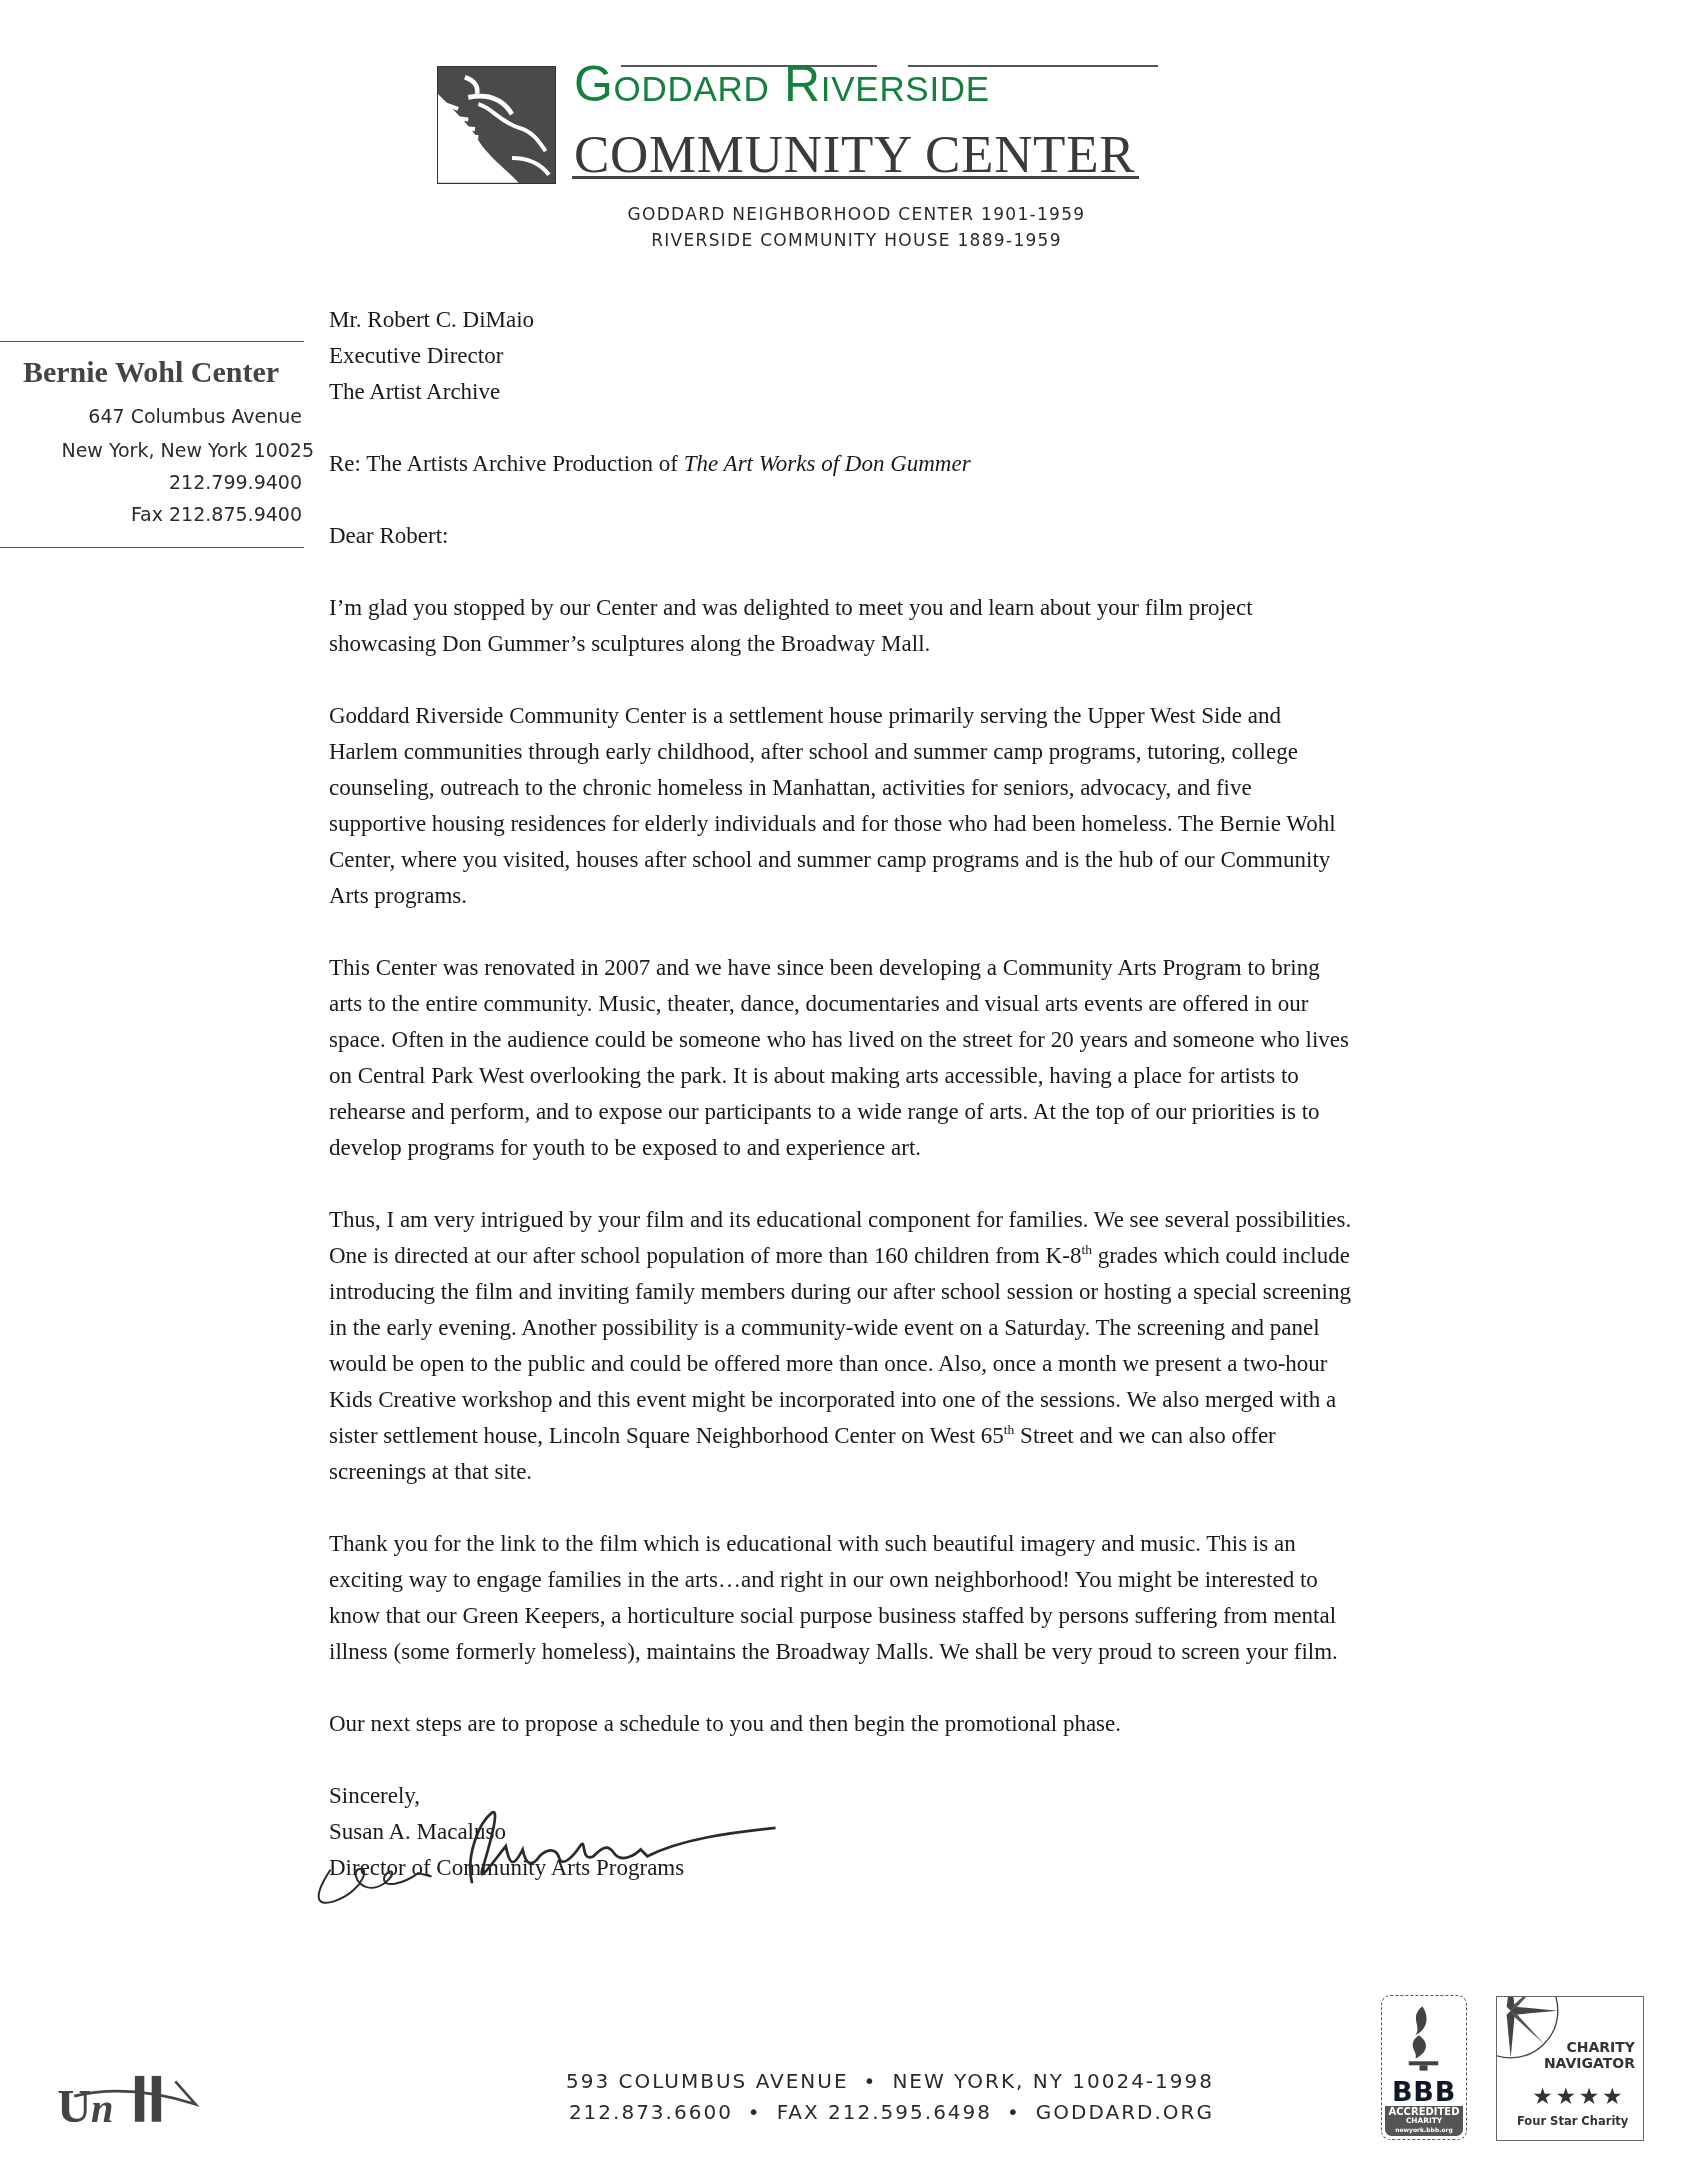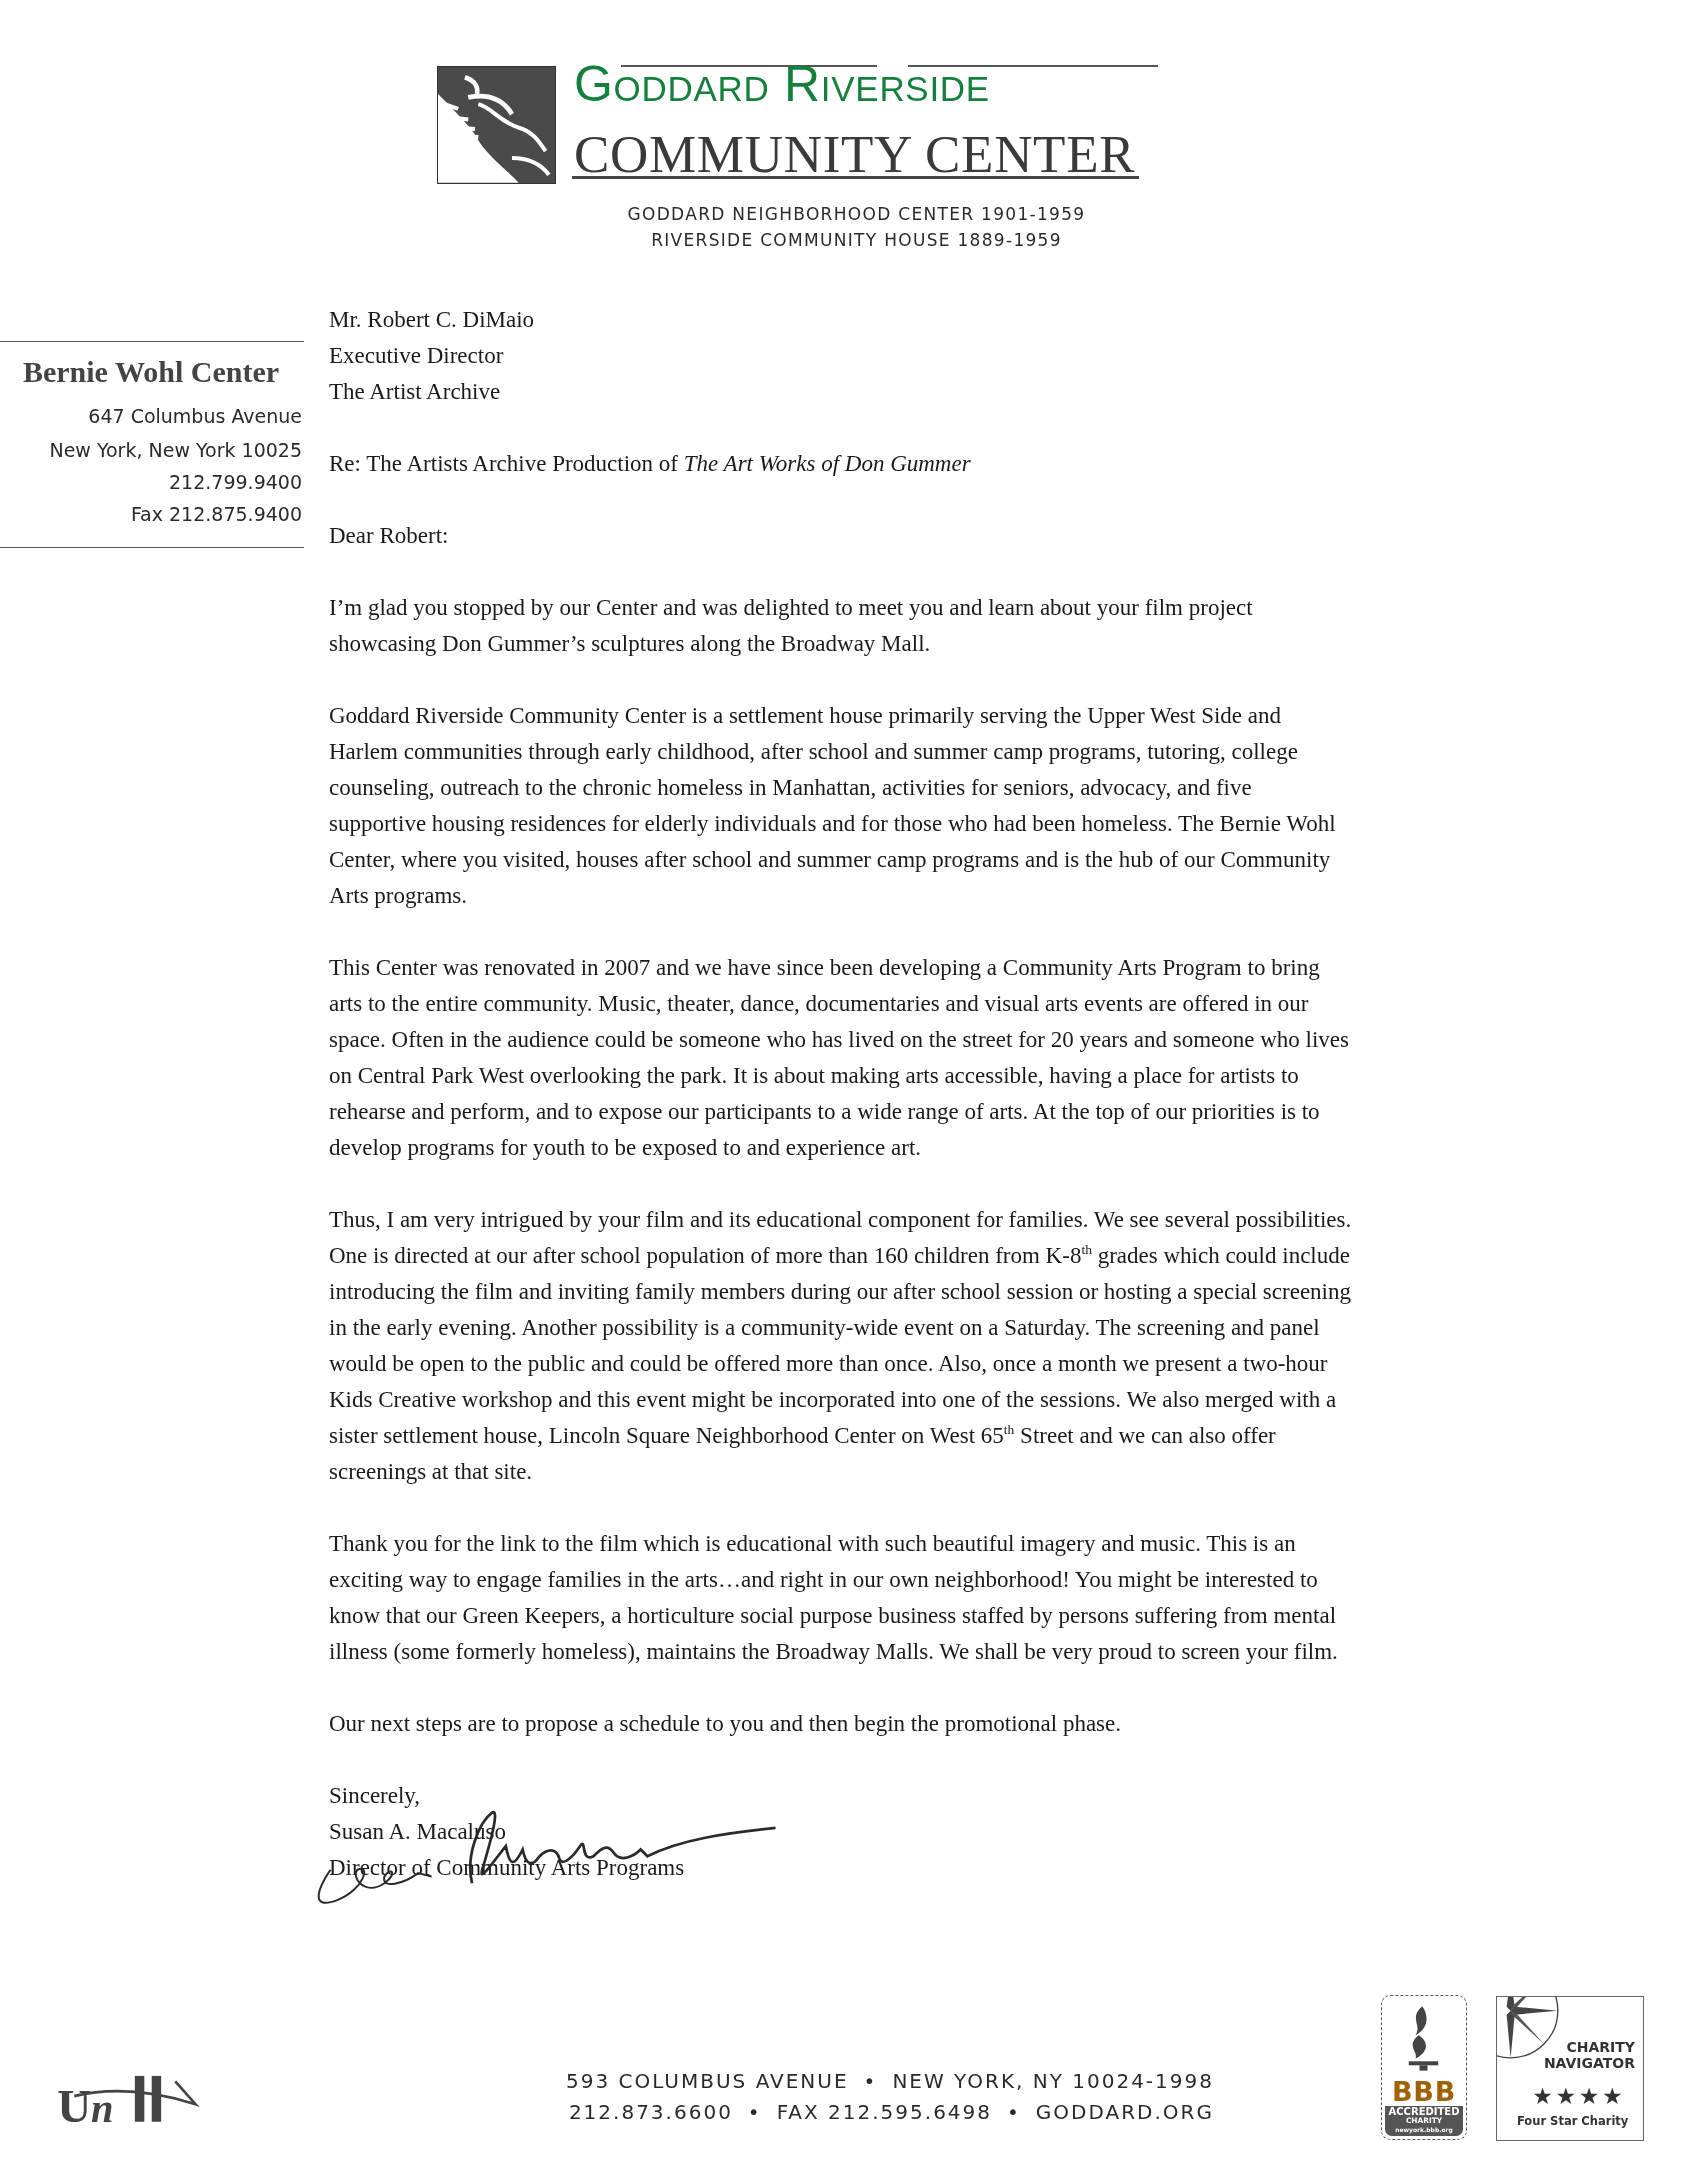--- a/index.html
+++ b/index.html
@@ -35,21 +35,21 @@
 
     
     .footer { left: 472px; width: 742px; text-align: right; font-family: "DejaVu Sans", sans-serif; font-size: 20px; letter-spacing: 2px; color: #2a2a2a; white-space: nowrap; }
     .footer1 { top: 2069px; }
     .footer2 { top: 2100px; }
     .bullet { margin: 0 15px; }
 
     .unh { left: 54px; top: 2069px; width: 155px; height: 61px; }
 
     .bbb { left: 1381px; top: 1995px; width: 84px; height: 143px; border: 1.3px dashed #555; border-radius: 9.4px; background: #fff; }
-    .bbb-text { position: absolute; left: 0; width: 100%; text-align: center; font-family: "DejaVu Sans", sans-serif; font-weight: bold; color: #a16207; }
+    .bbb-text { position: absolute; left: 0; width: 100%; text-align: center; font-family: "DejaVu Sans", sans-serif; font-weight: bold; color: #0f172a; }
     .bbb-letters { top: 80px; font-size: 27px; letter-spacing: 0.7px; }
     .bbb-band { position: absolute; left: 2.7px; right: 2.7px; top: 110px; height: 30px; background: #555; border-radius: 0 0 6.7px 6.7px; }
     .bbb-band span { display: block; text-align: center; color: #fff; font-family: "DejaVu Sans", sans-serif; font-weight: bold; line-height: 8.8px; }
     .bbb-band .b1 { font-size: 10px; padding-top: 2px; }
     .bbb-band .b2 { font-size: 7.4px; }
     .bbb-band .b3 { font-size: 6px; }
 
     .cn { left: 1496px; top: 1996px; width: 146px; height: 143px; border: 1.3px solid #666; background: #fff; overflow: hidden; }
     .cn-title { position: absolute; right: 8px; top: 42px; text-align: right; font-family: "DejaVu Sans", sans-serif; font-weight: bold; font-size: 14px; line-height: 16px; color: #333; }
     .cn-stars { position: absolute; left: 27px; right: 9.4px; top: 88px; text-align: center; font-size: 23px; color: #333; letter-spacing: 2.7px; line-height: 23px; }
@@ -73,21 +73,21 @@
 <div class="abs rule-top-b"></div>
 <div class="abs org-line1">Goddard Riverside</div>
 <div class="abs org-line2">COMMUNITY CENTER</div>
 <div class="abs rule-bottom"></div>
 <div class="abs history history1">GODDARD NEIGHBORHOOD CENTER 1901-1959</div>
 <div class="abs history history2">RIVERSIDE COMMUNITY HOUSE 1889-1959</div>
 
 <div class="abs side-rule" style="top:341px;"></div>
 <div class="abs side-name">Bernie Wohl Center</div>
 <div class="abs side-line" style="top:405px;">647 Columbus Avenue</div>
-<div class="abs side-line" style="top:439px;">New York, New York 10025</div>
+<div class="abs side-line" style="top:439px;padding-left:12px;">New York, New York 10025</div>
 <div class="abs side-line" style="top:471px;">212.799.9400</div>
 <div class="abs side-line" style="top:503px;">Fax 212.875.9400</div>
 <div class="abs side-rule" style="top:547px;"></div>
 
 <div class="abs letter">
   <div>
     <span class="addr-line">Mr. Robert C. DiMaio</span>
     <span class="addr-line">Executive Director</span>
     <span class="addr-line">The Artist Archive</span>
   </div>

